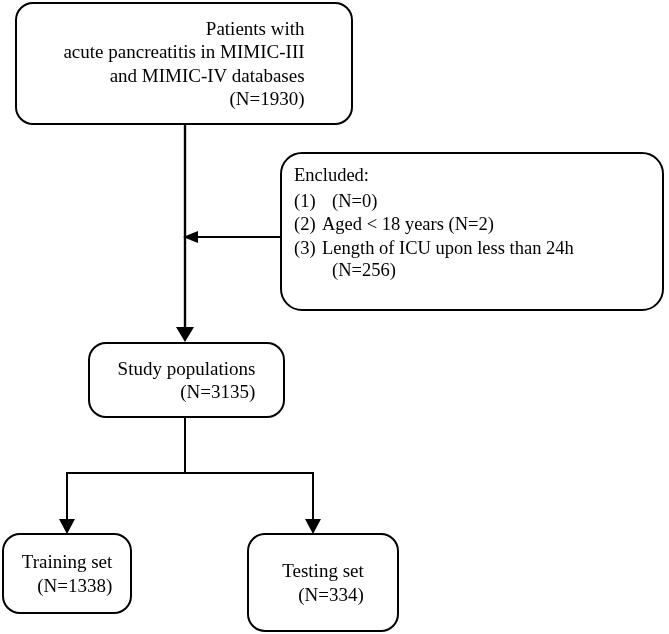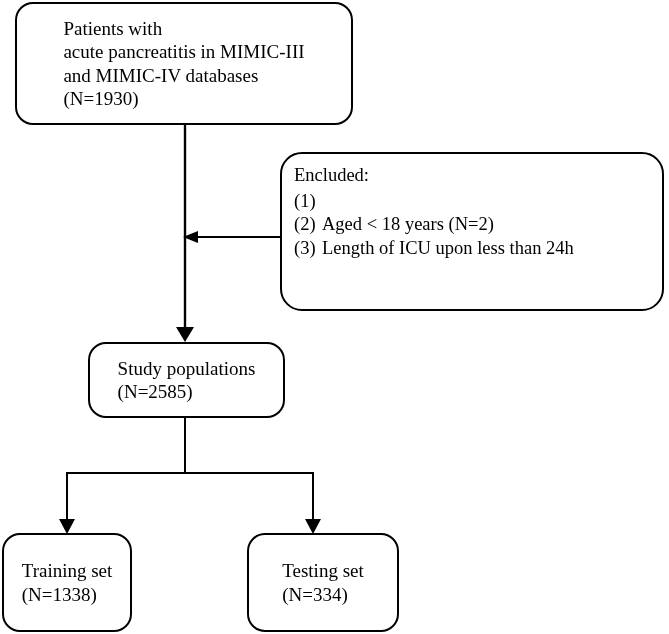--- a/index.html
+++ b/index.html
@@ -25,21 +25,21 @@
   }
   .node {
     position: absolute;
     box-sizing: border-box;
     border: 2px solid #000000;
     border-radius: 18px;
     background: #ffffff;
     display: flex;
     align-items: center;
     justify-content: center;
-    text-align: left;
+    text-align: right;
     line-height: 1.22;
   }
   .node-text {
     display: block;
     white-space: pre-line;
   }
 
   
   #node-source {
     left: 15px;
@@ -92,21 +92,21 @@
     width: 197px;
     height: 76px;
     font-size: 19px;
   }
 
   
   #node-training {
     left: 2px;
     top: 533px;
     width: 130px;
-    height: 99px;
+    height: 81px;
     font-size: 19px;
   }
 
   
   #node-testing {
     left: 247px;
     top: 533px;
     width: 152px;
     height: 99px;
     font-size: 19px;
@@ -156,41 +156,43 @@
 and MIMIC-IV databases
 (N=1930)</span>
   </div>
 
   <div class="node" id="node-excluded">
     <span class="ex-title">Encluded:</span>
 
     <div class="ex-item">
       <span class="ex-marker">(1)</span>
       <span class="ex-body">
+        <span class="ex-sub">(N=0)</span>
       </span>
     </div>
 
     <div class="ex-item">
       <span class="ex-marker">(2)</span>
       <span class="ex-body">
         <span class="ex-line">Aged &lt; 18 years (N=2)</span>
       </span>
     </div>
 
     <div class="ex-item">
       <span class="ex-marker">(3)</span>
       <span class="ex-body">
         <span class="ex-line">Length of ICU upon less than 24h</span>
+        <span class="ex-sub">(N=256)</span>
       </span>
     </div>
   </div>
 
   <div class="node" id="node-study">
     <span class="node-text">Study populations
-(N=2585)</span>
+(N=3135)</span>
   </div>
 
   <div class="node" id="node-training">
     <span class="node-text">Training set
 (N=1338)</span>
   </div>
 
   <div class="node" id="node-testing">
     <span class="node-text">Testing set
 (N=334)</span>

